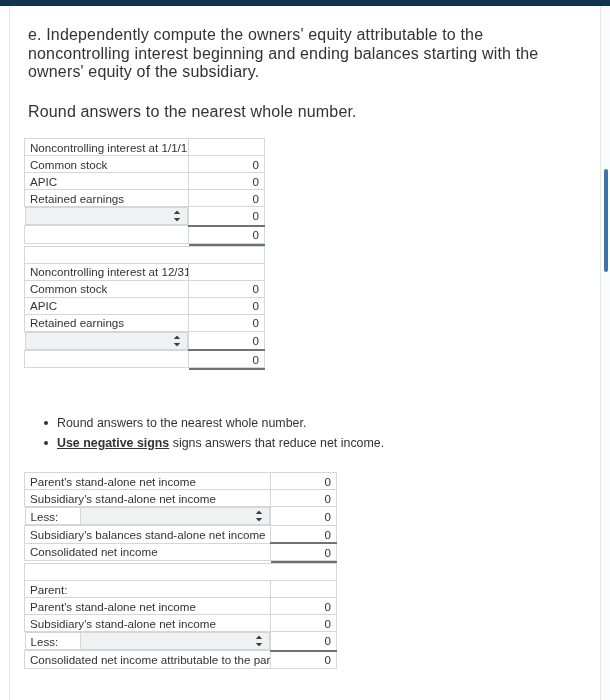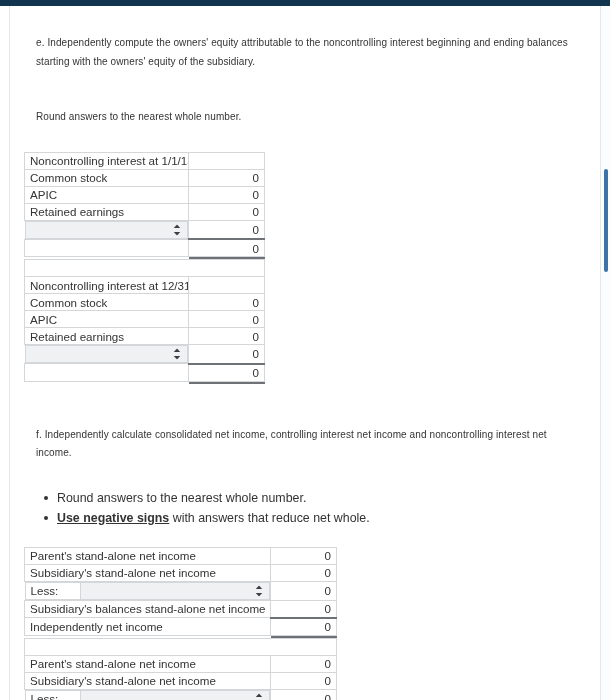--- a/index.html
+++ b/index.html
@@ -60,23 +60,23 @@
     top: 6px;
     left: 0;
     width: 594px;
     padding: 0;
   }
   .content {
     margin-left: 24px;
     margin-right: 14px;
   }
   p.para {
-    font-size: 10px;
+    font-size: 16px;
     line-height: 18.5px;
-    margin: 12px;
+    margin: 4px;
     color: #333333;
     letter-spacing: 0.01em;
   }
   .gap-sm { height: 16px; }
   .gap-md { height: 13px; }
   .gap-lg { height: 30px; }
   .gap-xl { height: 19px; }
 
   ul.bullets {
     margin: 0;
@@ -278,29 +278,28 @@
             </tr>
             <tr class="sep-under">
               <td class="blank2"></td>
               <td class="u2"></td>
             </tr>
           </tbody>
       </table>
     </div>
 
     <div class="gap-lg"></div>
-    <p class="para">f. Independently calculate consolidated net income, controlling interest net income and noncontrolling interest net income.</p>
     <div class="gap-md"></div>
 
     <ul class="bullets">
       <li>
         <span>Round answers to the nearest whole number.</span>
       </li>
       <li>
-        <span class="bold-underline">Use negative signs</span><span> with answers that reduce net whole.</span>
+        <span class="bold-underline">Use negative signs</span><span> signs answers that reduce net income.</span>
       </li>
     </ul>
 
     <div class="gap-xl"></div>
 
     <div>
       <table class="acct" id="table-f" style="width:312px">
         <colgroup>
           <col style="width:246px">
           <col style="width:66px">
@@ -332,29 +331,33 @@
                   </tbody>
                 </table>
               </td>
               <td class="val">0</td>
             </tr>
             <tr>
               <td class="lbl">Subsidiary's balances stand-alone net income</td>
               <td class="val">0</td>
             </tr>
             <tr>
-              <td class="lbl">Independently net income</td>
+              <td class="lbl">Consolidated net income</td>
               <td class="val" style="border-top: 2px solid rgb(110, 114, 118);">0</td>
             </tr>
             <tr class="sep-under">
               <td class="blank2"></td>
               <td class="u2"></td>
             </tr>
             <tr class="spacer-row">
               <td colspan="2"></td>
+            </tr>
+            <tr>
+              <td class="lbl">Parent:</td>
+              <td class="val-blank">&nbsp;</td>
             </tr>
             <tr>
               <td class="lbl">Parent's stand-alone net income</td>
               <td class="val">0</td>
             </tr>
             <tr>
               <td class="lbl">Subsidiary's stand-alone net income</td>
               <td class="val">0</td>
             </tr>
             <tr>

